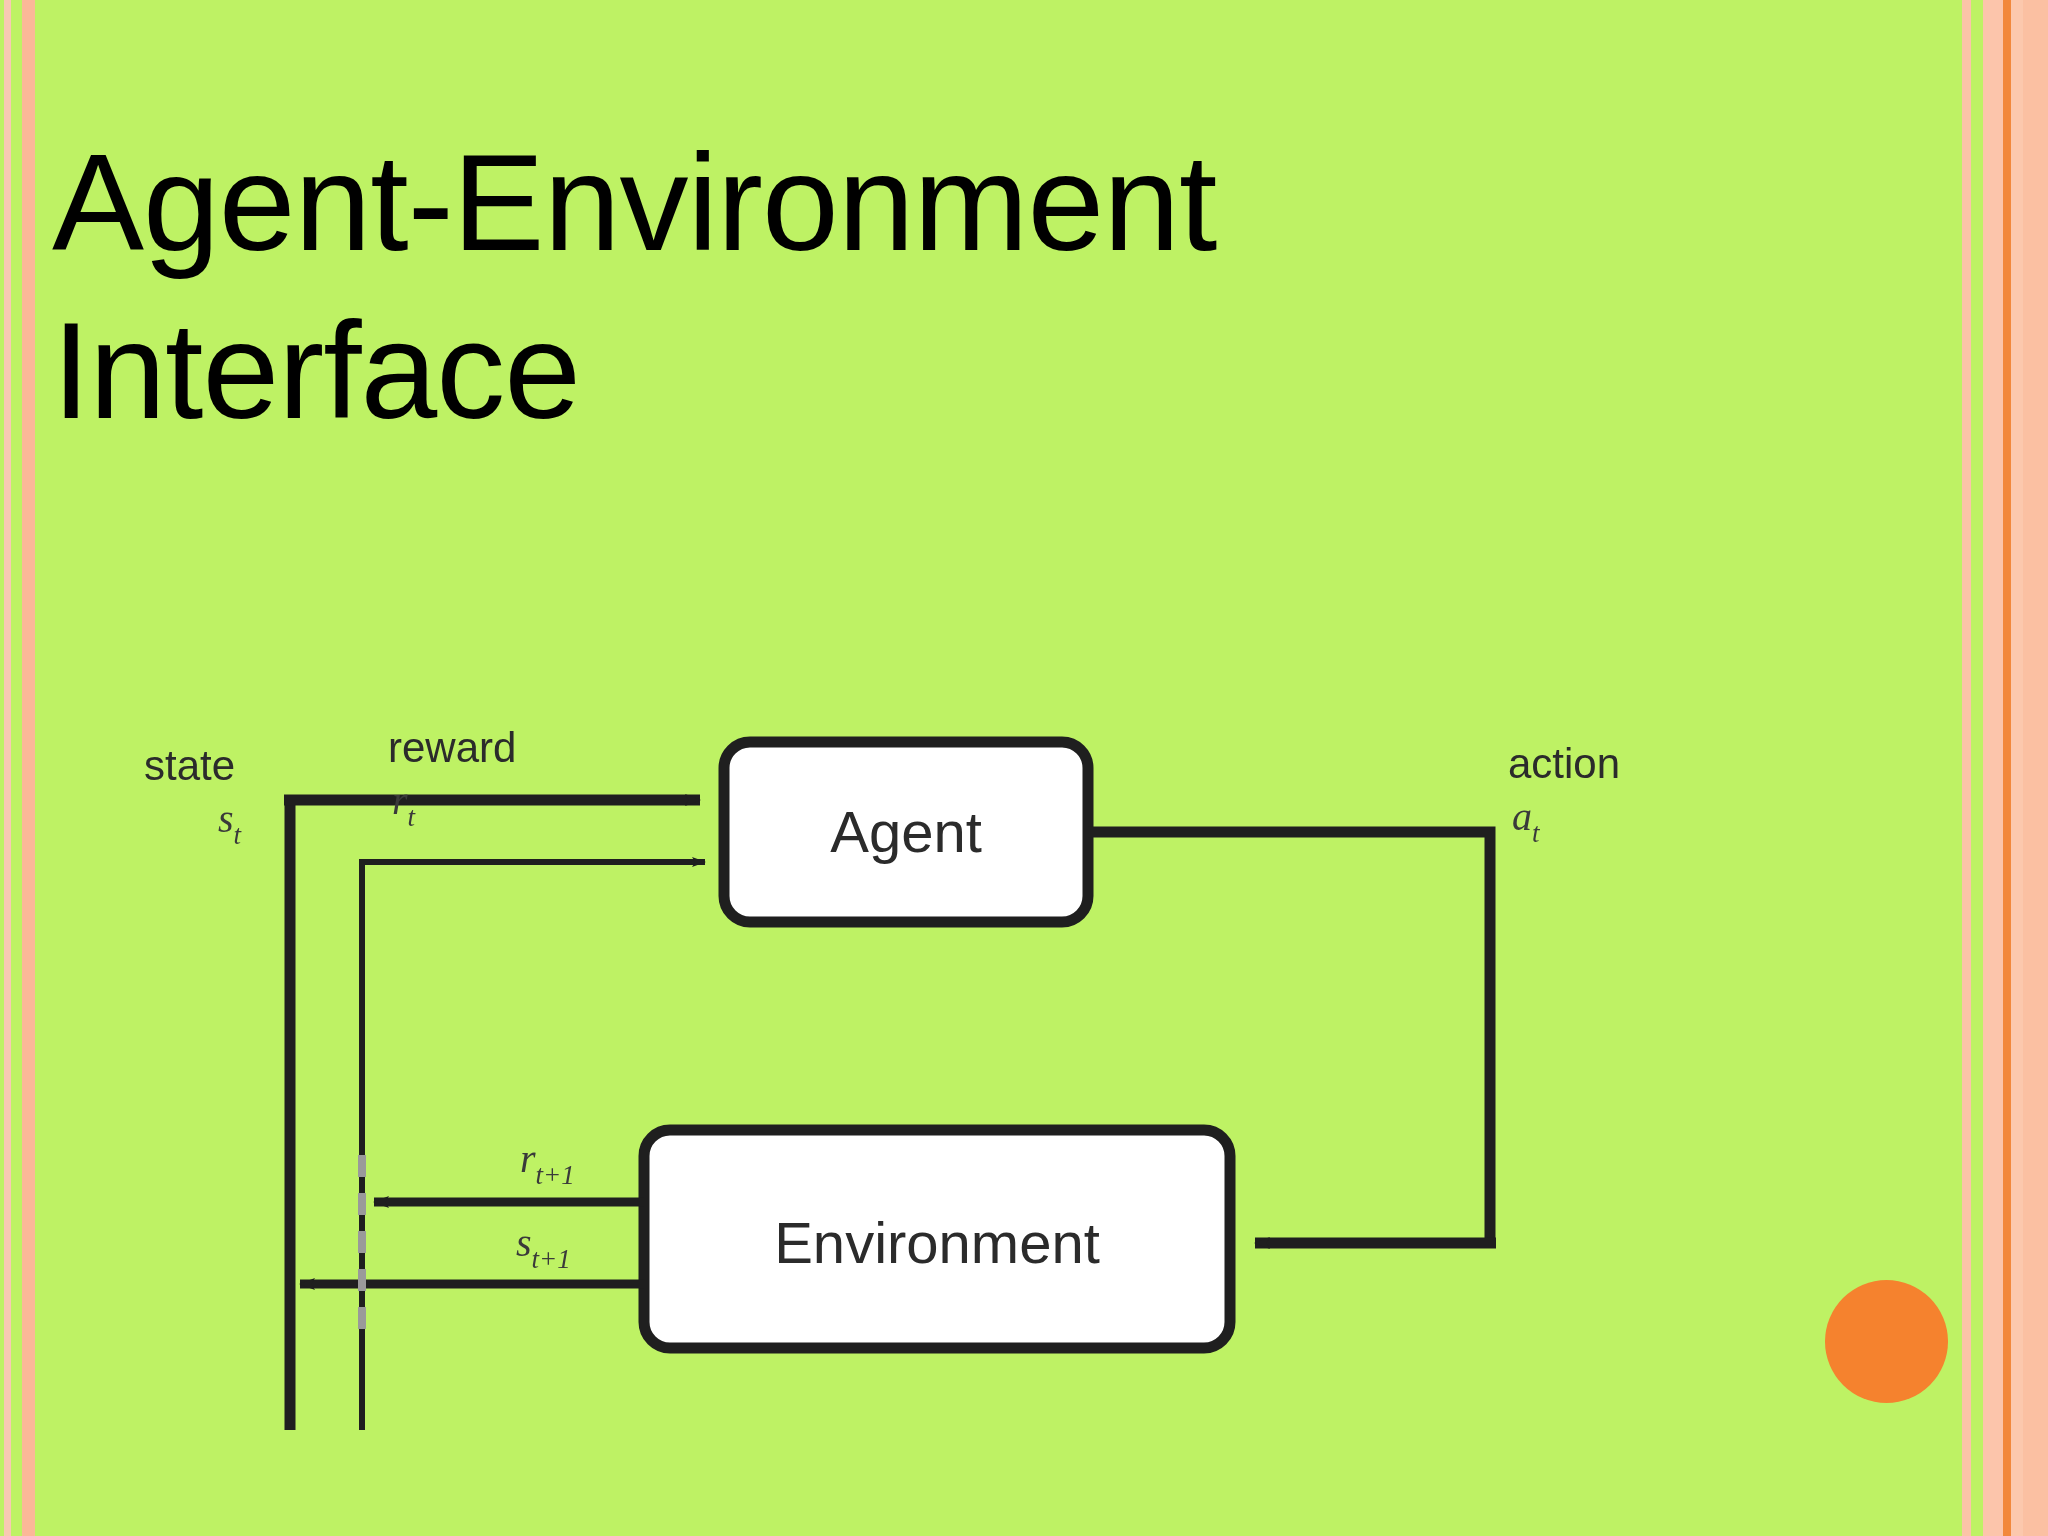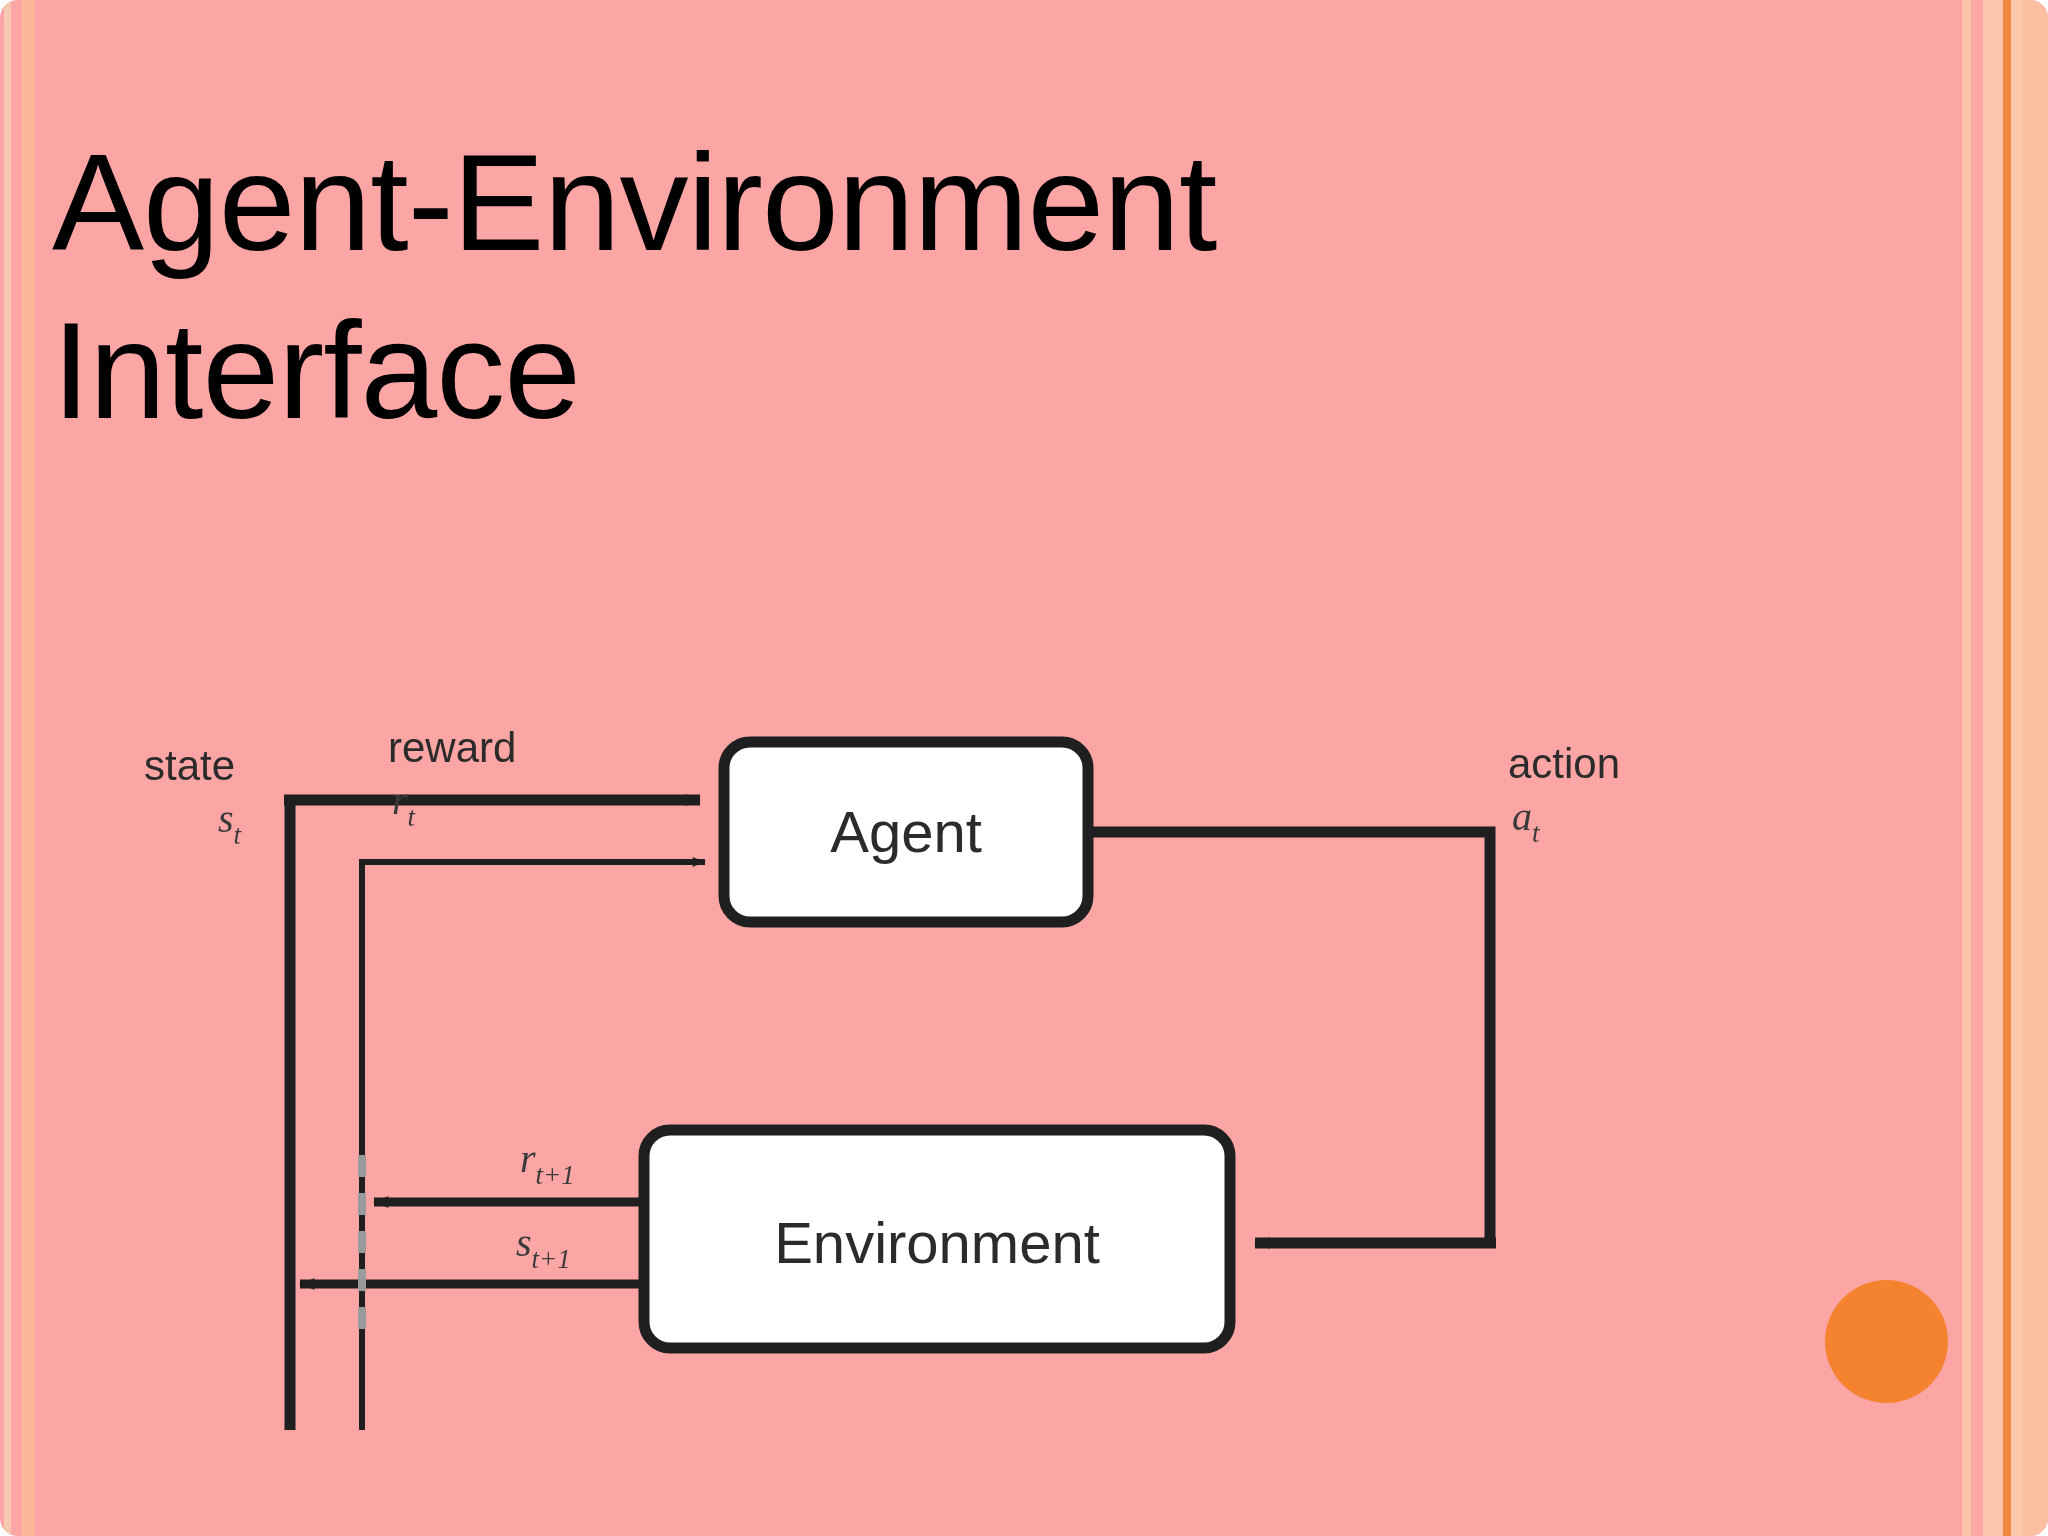--- a/index.html
+++ b/index.html
@@ -8,23 +8,22 @@
     padding: 0;
     background: #ffffff;
   }
   body {
     font-family: "Liberation Sans", sans-serif;
   }
   #slide {
     position: relative;
     width: 2048px;
     height: 1536px;
-    background: #fca5a5;
+    background: #bef264;
     overflow: hidden;
-    border-radius: 18px;
   }
 
   
   .stripe {
     position: absolute;
     top: 0;
     height: 100%;
   }
   .stripe-l1 { left: 4px;  width: 7px;  background: #f8c9b2; }
   .stripe-l2 { left: 22px; width: 13px; background: #fbb898; }

